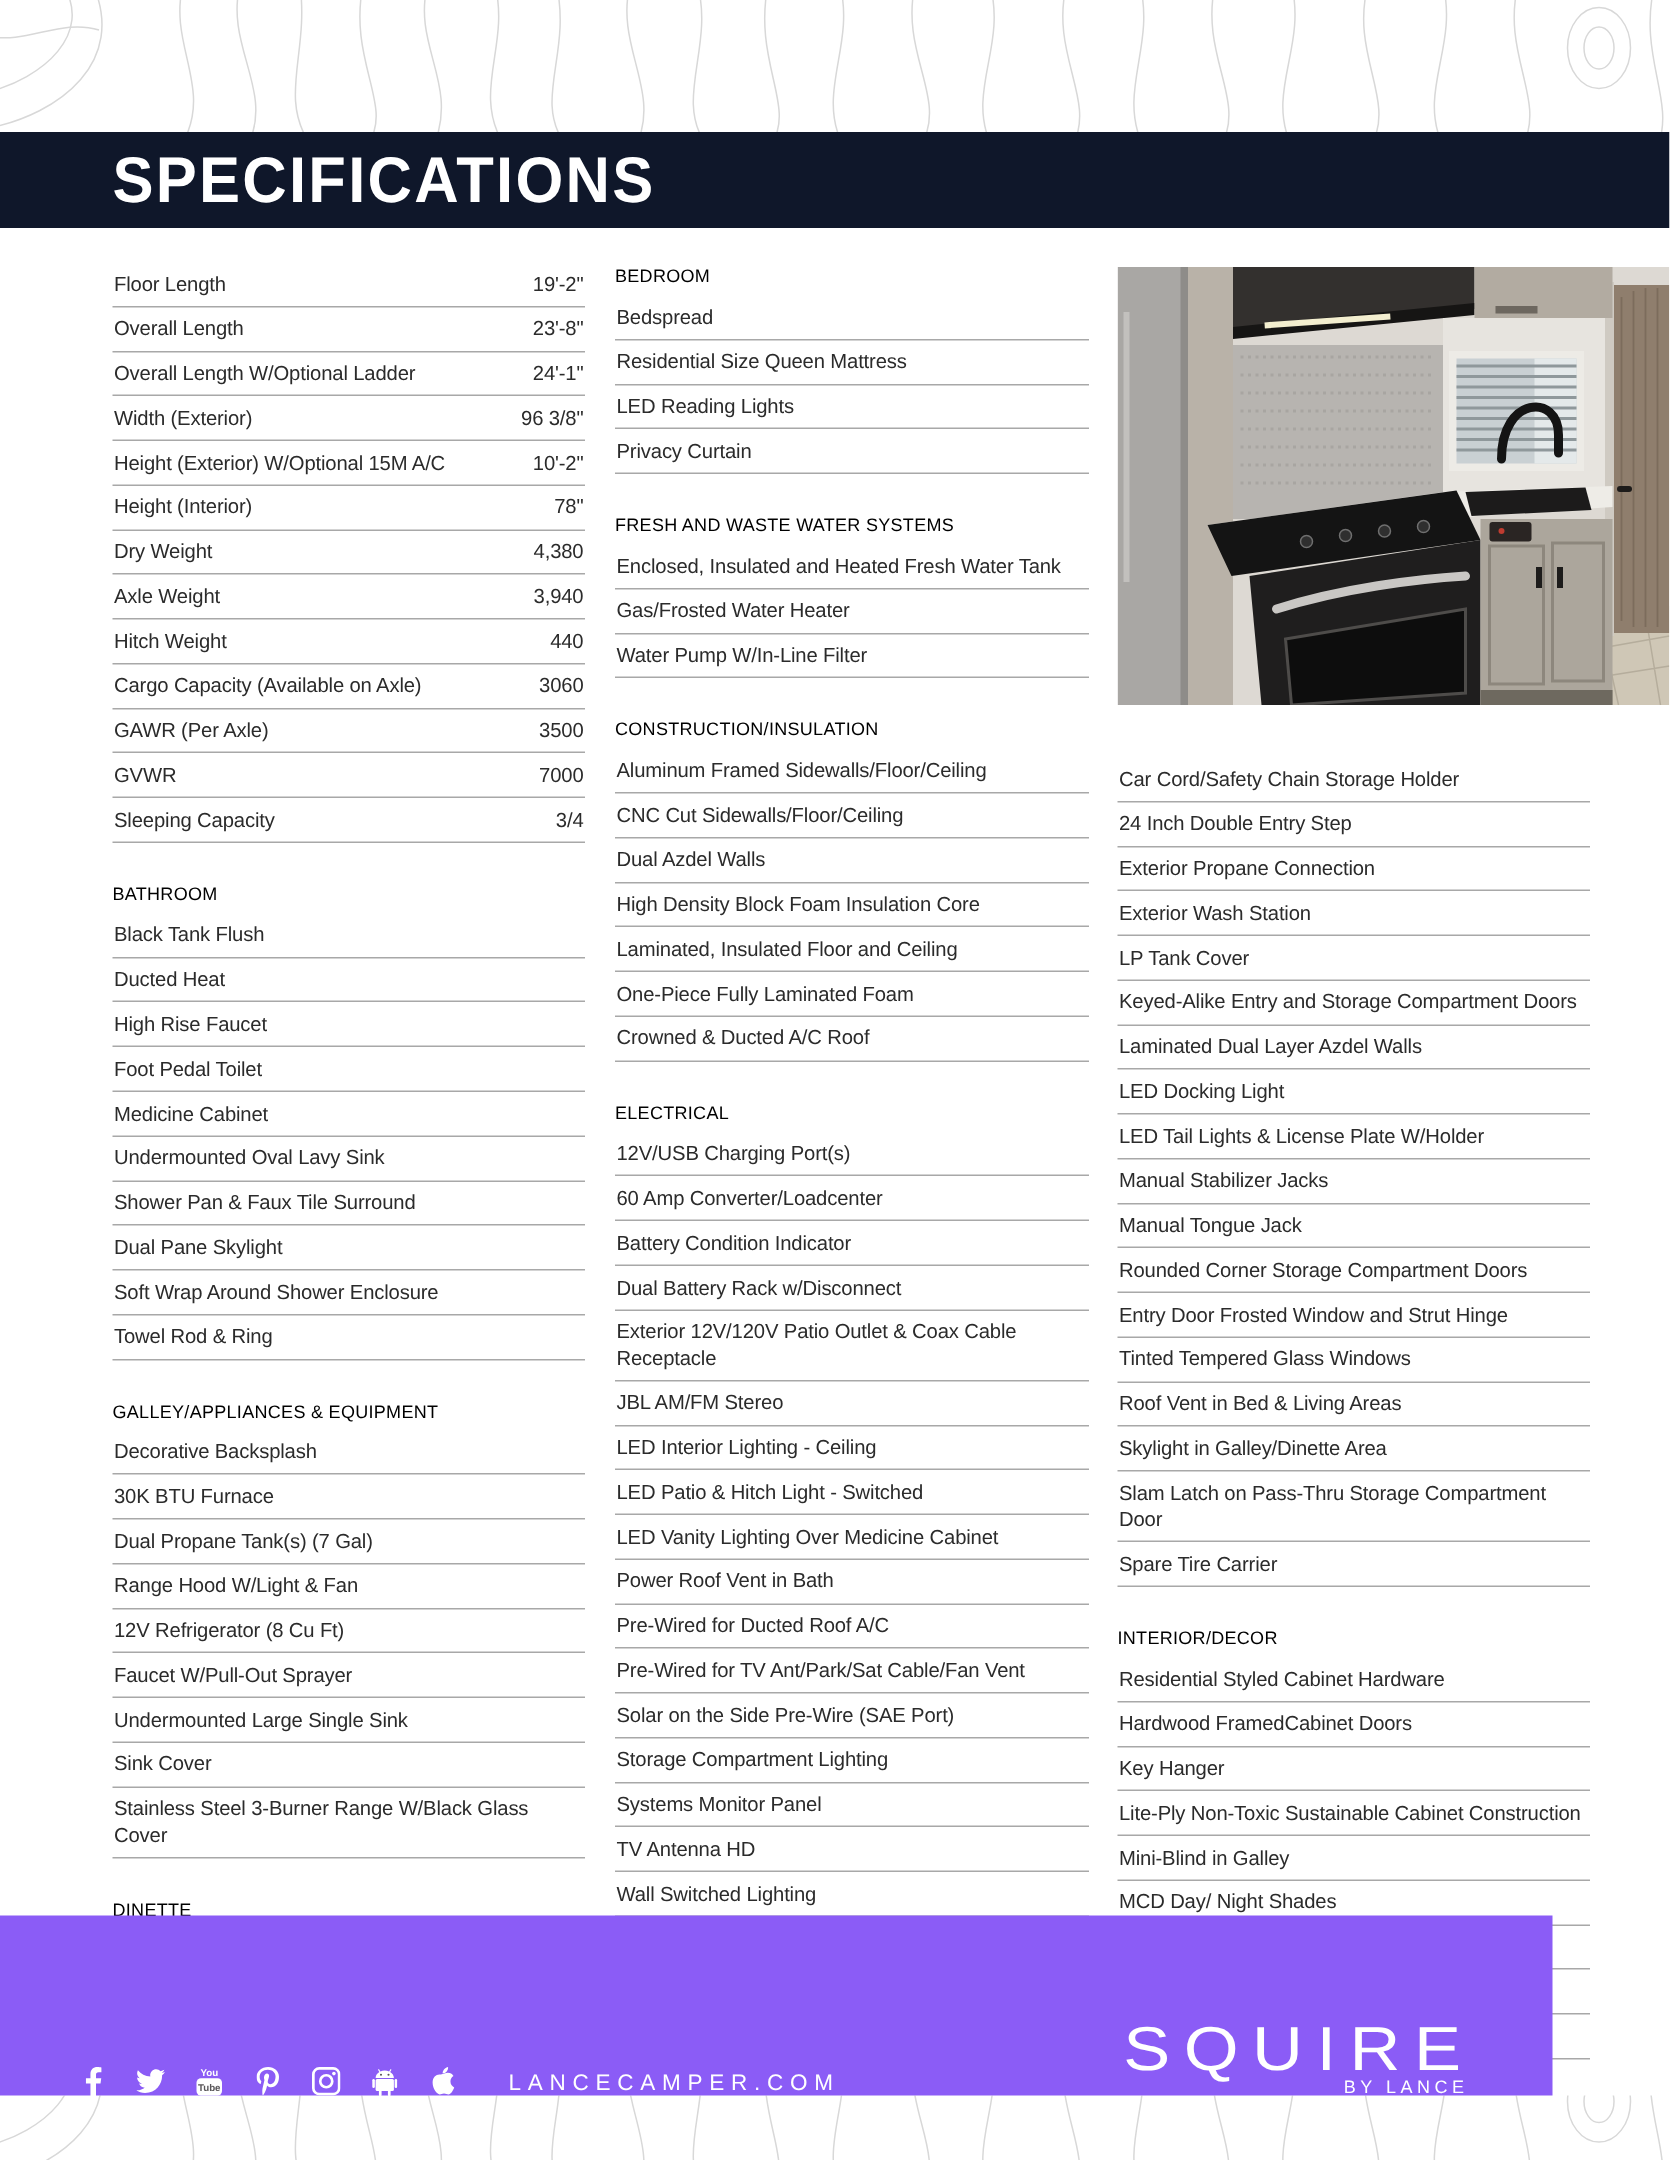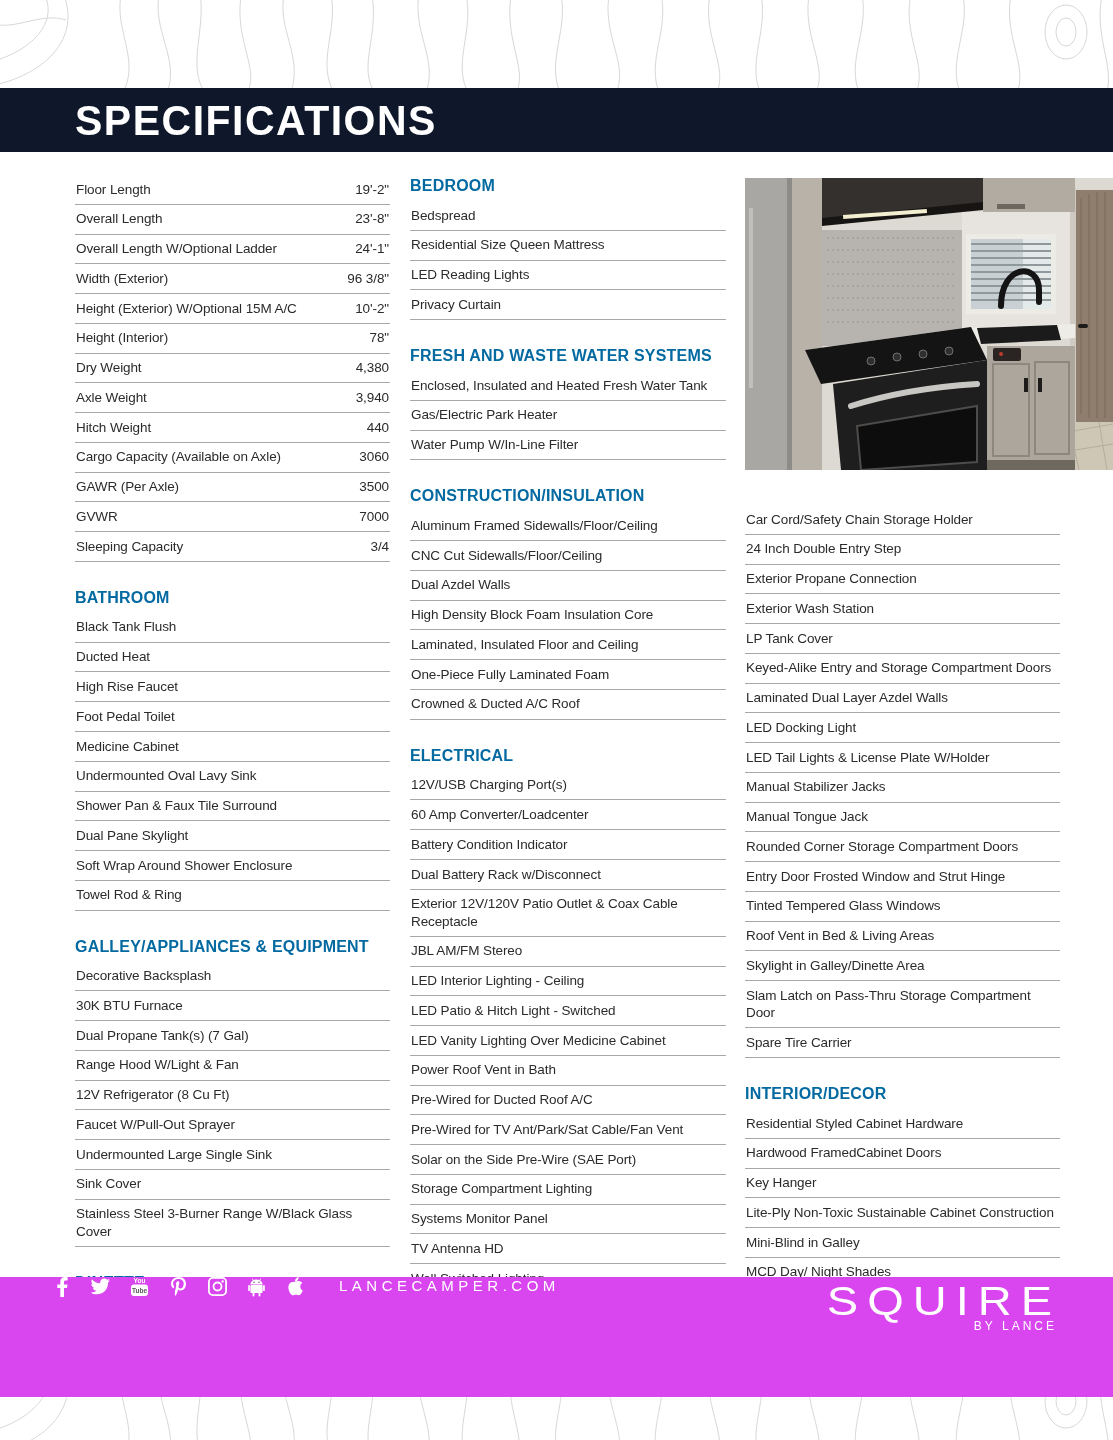--- a/index.html
+++ b/index.html
@@ -29,33 +29,33 @@
 
   ul { list-style:none; margin:0; padding:0; }
   li {
     border-bottom:1px solid #a8a8a8; padding:5.5px 1px 6px;
     font-size:13.5px; letter-spacing:-0.1px; color:#2b2b2b; line-height:1.28;
   }
   .spec-row { display:flex; justify-content:space-between; }
   .spec-row .val { white-space:nowrap; padding-left:8px; }
 
   h3 {
-    font-size:16px; font-weight:700; color:#0369a1; margin:0 0 6px;
+    font-size:12px; font-weight:400; color:#000000; margin:0 0 6px;
     letter-spacing:0.2px;
   }
   section { margin-top:27px; }
   section.first { margin-top:0; }
 
   .photo-frame { width:368px; height:292px; margin-left:0; overflow:hidden; position:relative; left:0; }
   .col-right .photo-frame { width:368px; } 
   .exterior-list { margin-top:35px; }
 
   .footer-bar {
-    position:absolute; top:1277px; left:0; width:1113px; height:120px;
-    background:#d946ef; display:flex; align-items:flex-start; padding:0 52px;
+    position:absolute; top:1277px; left:0; width:1035px; height:120px;
+    background:#8b5cf6; display:flex; align-items:flex-end; padding:0 52px;
   }
   .social { display:flex; align-items:center; gap:20px; }
   .social .icn { width:19px; height:19px; display:flex; align-items:center; justify-content:center; }
   .social svg { display:block; }
   .website {
     color:#ffffff; font-size:15px; letter-spacing:4.5px; margin-left:34px;
     font-weight:400;
   }
   .brand { margin-left:auto; color:#ffffff; text-align:right; line-height:1; }
   .brand-name {
@@ -232,21 +232,21 @@
         <li><span>LED Reading Lights</span></li>
         <li><span>Privacy Curtain</span></li>
       </ul>
   </section>
 
   <section>
     <h3>FRESH AND WASTE WATER SYSTEMS</h3>
     <ul>
 
     <li><span>Enclosed, Insulated and Heated Fresh Water Tank</span></li>
-        <li><span>Gas/Electric Park Heater</span></li>
+        <li><span>Gas/Frosted Water Heater</span></li>
         <li><span>Water Pump W/In-Line Filter</span></li>
       </ul>
   </section>
 
   <section>
     <h3>CONSTRUCTION/INSULATION</h3>
     <ul>
 
     <li><span>Aluminum Framed Sidewalls/Floor/Ceiling</span></li>
         <li><span>CNC Cut Sidewalls/Floor/Ceiling</span></li>

